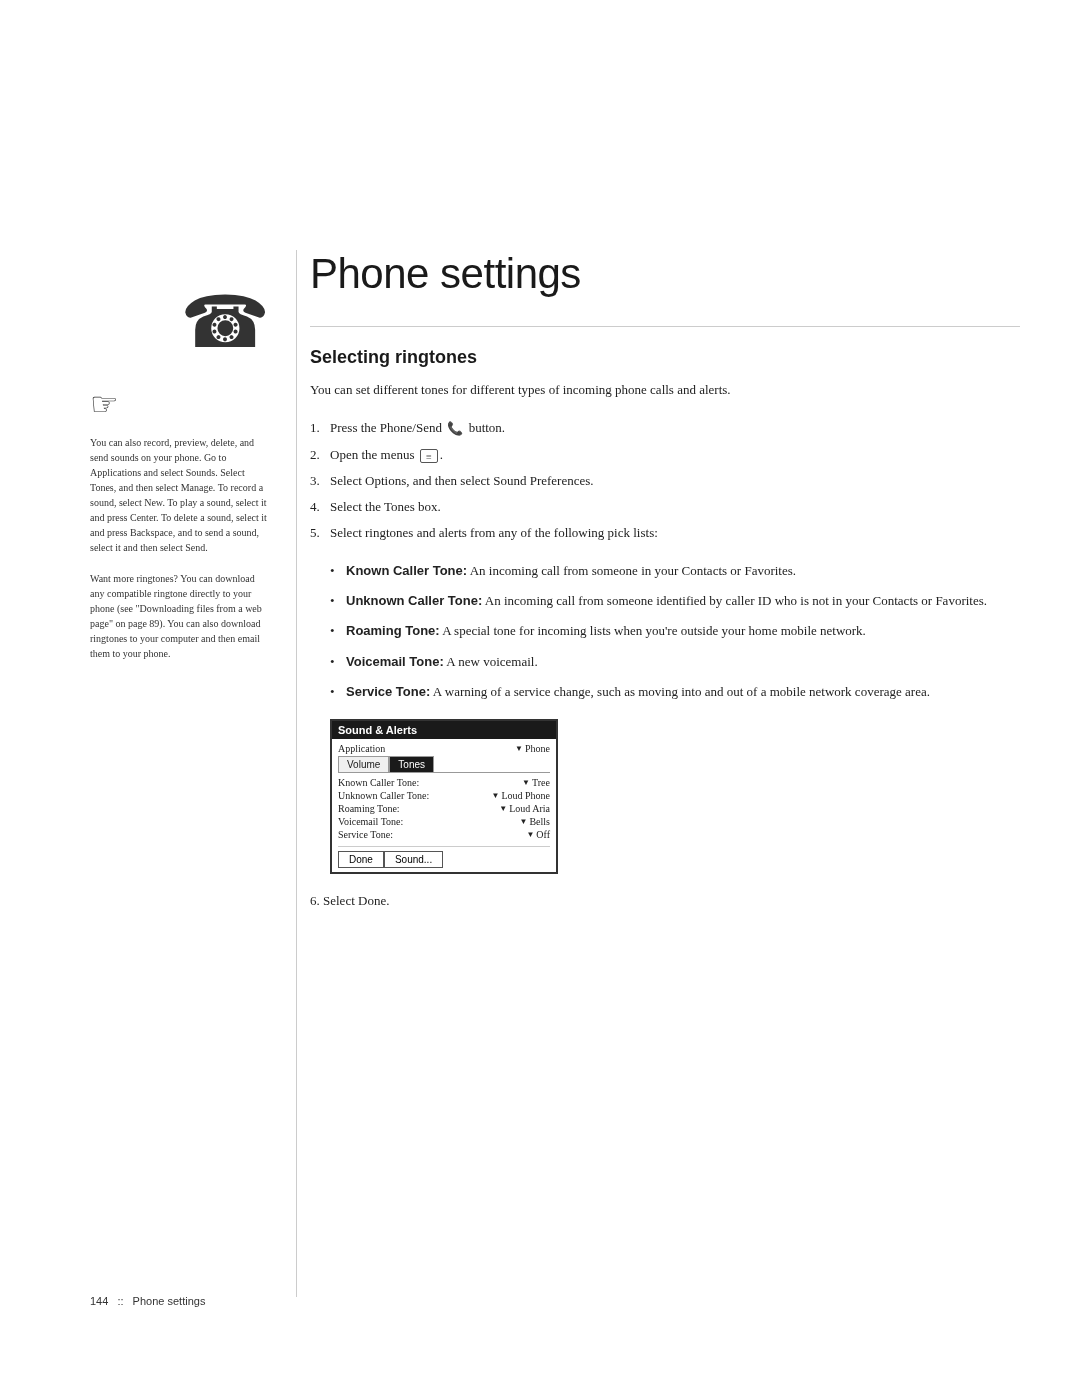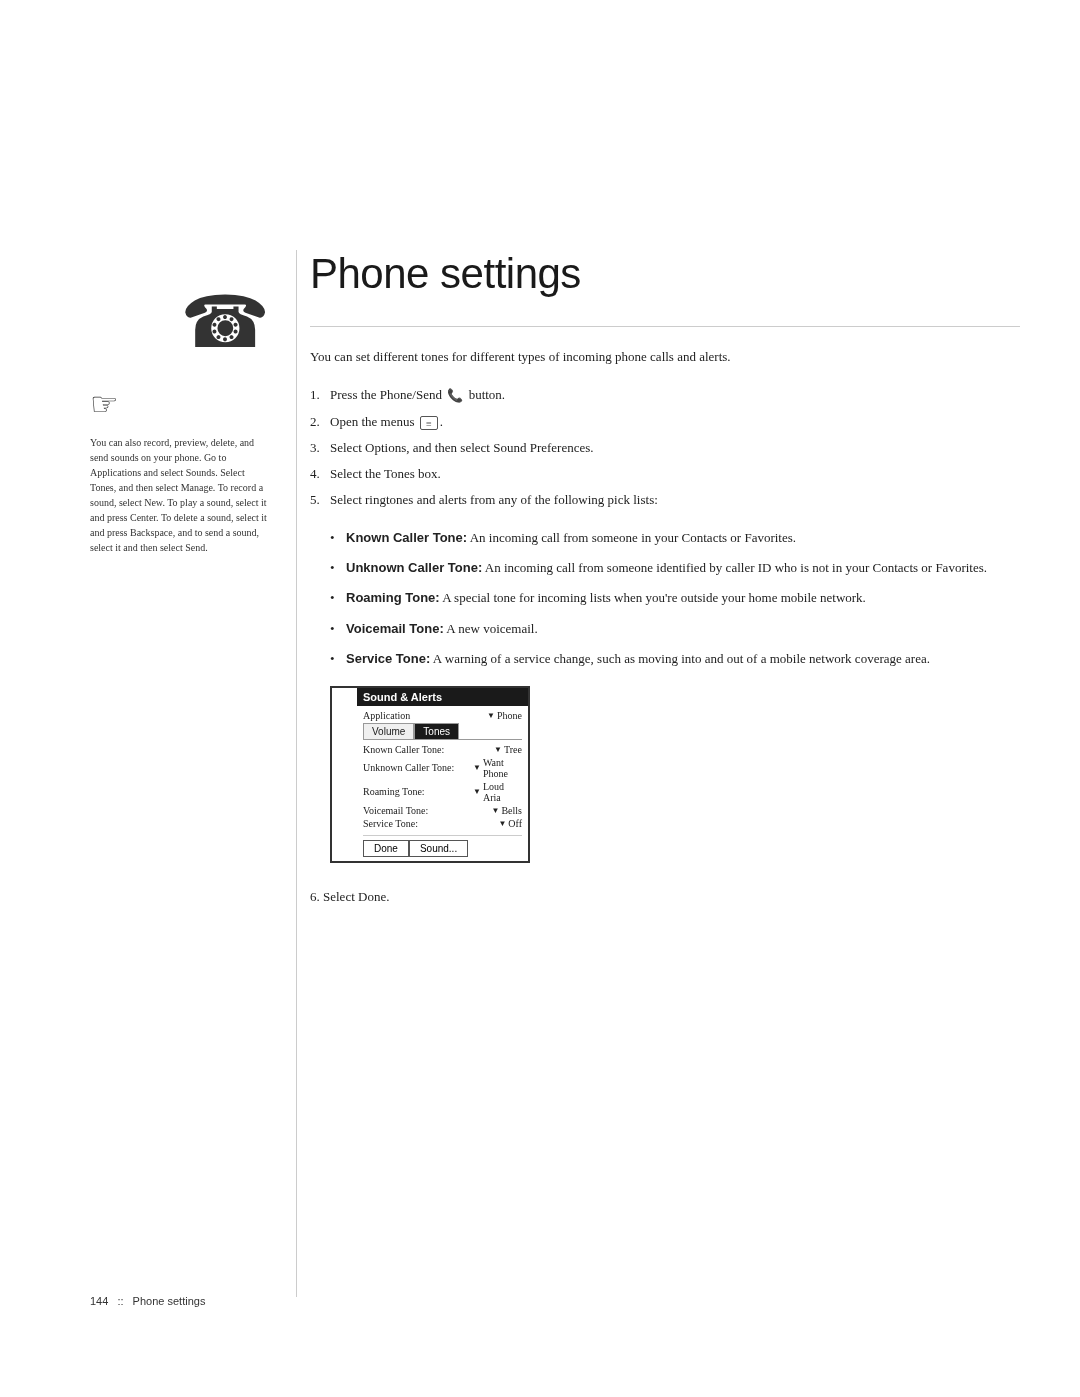--- a/index.html
+++ b/index.html
@@ -170,24 +170,23 @@
 
     .bold-term {
       font-weight: bold;
       font-family: Arial, Helvetica, sans-serif;
       font-size: 13px;
     }
 
     
     .screenshot-box {
       border: 2px solid #333;
-      width: 200px;
-      margin: 16px 0 23px 20px;
-      font-size: 10px;
-      padding-left: 25px;
+      width: 228px;
+      margin: 16px 0 16px 20px;
+      font-size: 10px;
     }
 
     .screenshot-title-bar {
       background: #1a1a1a;
       color: #ffffff;
       padding: 3px 6px;
       font-size: 11px;
       font-weight: bold;
       font-family: Arial, sans-serif;
     }
@@ -294,30 +293,32 @@
   </style>
 </head>
 <body>
 
 <div class="page-container">
 
   <div class="left-sidebar">
     <span class="phone-icon-large">☎</span>
     <span class="hand-icon">☞</span>
     <p class="sidebar-text">You can also record, preview, delete, and send sounds on your phone. Go to Applications and select Sounds. Select Tones, and then select Manage. To record a sound, select New. To play a sound, select it and press Center. To delete a sound, select it and press Backspace, and to send a sound, select it and then select Send.</p>
+    <p class="sidebar-text">Want more ringtones? You can download any compatible ringtone directly to your phone (see "Downloading files from a web page" on page 89). You can also download ringtones to your computer and then email them to your phone.</p>
   </div>
 
   <div class="left-col-divider"></div>
 
   <div class="main-content">
 
     <h1 class="page-title">Phone settings</h1>
 
     <div class="divider-line"></div>
 
+    <h2 class="section-title">Selecting ringtones</h2>
 
     <p class="section-intro">You can set different tones for different types of incoming phone calls and alerts.</p>
 
     <ol class="steps-list">
       <li>
         <span class="step-number">1.</span>
         <span class="step-text">
           Press the Phone/Send <span class="phone-send-icon">📞</span> button.
         </span>
       </li>
@@ -397,21 +398,21 @@
           <span class="screenshot-label">Known Caller Tone:</span>
           <span class="screenshot-value">
             <span class="dropdown-arrow">▼</span>
             <span>Tree</span>
           </span>
         </div>
         <div class="screenshot-row">
           <span class="screenshot-label">Unknown Caller Tone:</span>
           <span class="screenshot-value">
             <span class="dropdown-arrow">▼</span>
-            <span>Want Phone</span>
+            <span>Loud Phone</span>
           </span>
         </div>
         <div class="screenshot-row">
           <span class="screenshot-label">Roaming Tone:</span>
           <span class="screenshot-value">
             <span class="dropdown-arrow">▼</span>
             <span>Loud Aria</span>
           </span>
         </div>
         <div class="screenshot-row">

